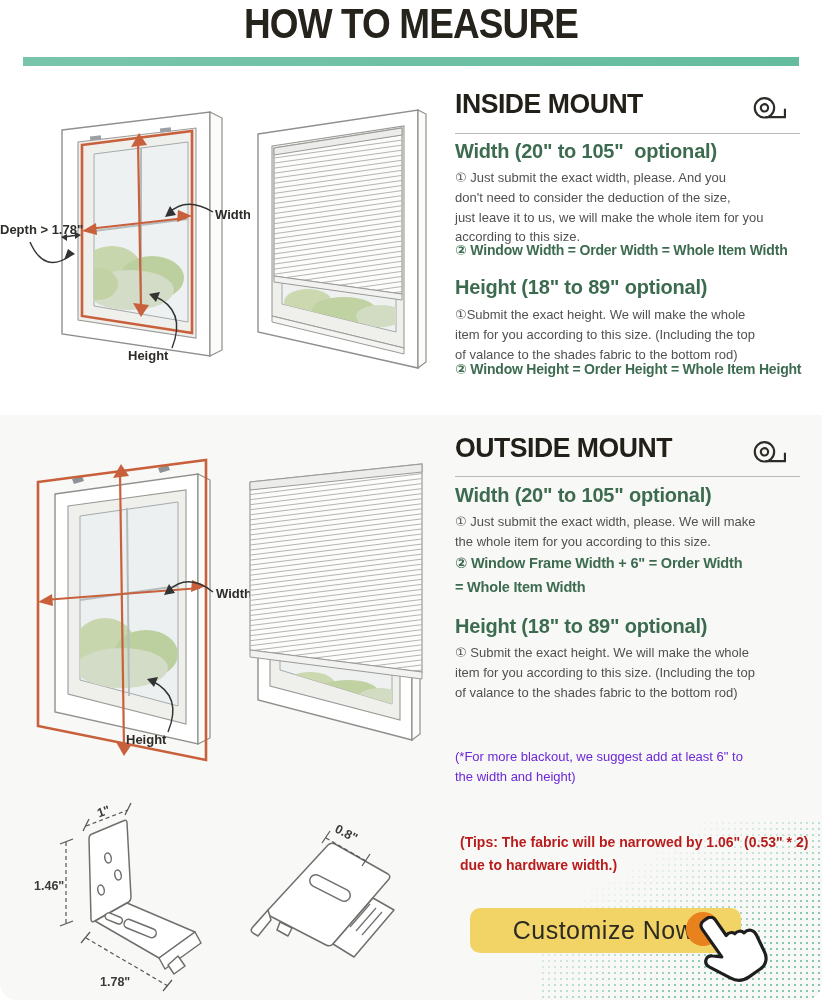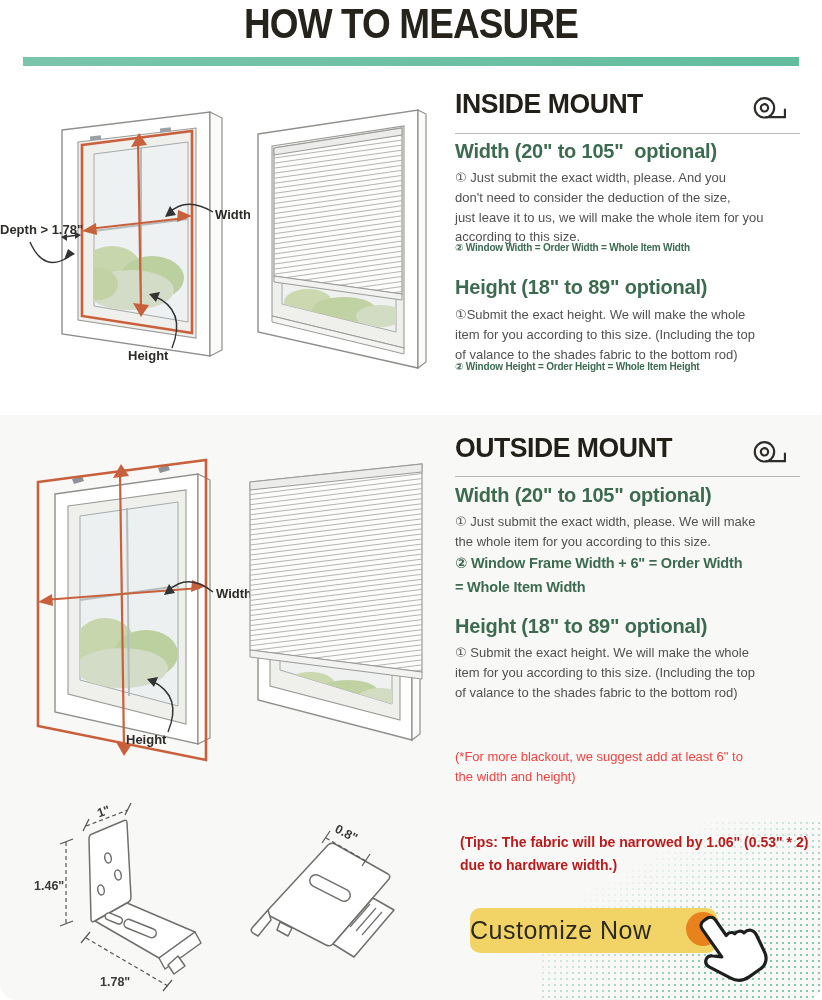--- a/index.html
+++ b/index.html
@@ -11,27 +11,27 @@
     color:#26231c;letter-spacing:-1px;transform:scaleX(.88);}
   .accent-bar{left:23px;top:57px;width:776px;height:9px;
     background:linear-gradient(90deg,#79c5ab,#63bc9e);}
 
   .section-bg{left:0;top:415px;width:822px;height:585px;background:#f8f8f6;}
 
   .sec-h2{font-size:28px;font-weight:700;color:#232019;letter-spacing:-.5px;transform:scaleX(.95);transform-origin:left;}
   .divider{height:1px;background:#b9b9b6;}
   .green-h3{font-size:20px;font-weight:700;color:#3d6b50;white-space:pre;letter-spacing:-.2px;}
   .body-p{font-size:13px;line-height:1.52;color:#515150;white-space:pre-line;}
-  .eq{font-size:10px;font-weight:700;color:#3d6b50;white-space:nowrap;letter-spacing:-.2px;}
+  .eq{font-size:14px;font-weight:700;color:#3d6b50;white-space:nowrap;letter-spacing:-.2px;}
   .eq-multi{font-size:14.5px;font-weight:700;color:#3d6b50;white-space:pre-line;line-height:1.65;letter-spacing:-.2px;}
-  .note{font-size:13px;color:#ef4444;white-space:pre-line;line-height:1.55;}
+  .note{font-size:13px;color:#6d28d9;white-space:pre-line;line-height:1.55;}
   .tips{font-size:14px;font-weight:700;color:#b91c1c;white-space:pre-line;line-height:1.65;}
 
   .cta-button{left:470px;top:908px;width:247px;height:45px;background:#f2d466;border-radius:10px;
-    display:flex;align-items:center;cursor:pointer;}
+    display:flex;align-items:center;justify-content:center;cursor:pointer;padding-left:24px;}
   .cta-label{font-size:25px;color:#2d2b21;padding-right:28px;letter-spacing:.5px;}
   .pointer-dot{left:686px;top:912px;width:34px;height:34px;border-radius:50%;background:#e8821d;}
 
   .dots{left:540px;top:820px;width:282px;height:180px;
     background-image:radial-gradient(circle,#86c8af 1.1px,transparent 1.4px);
     background-size:6px 6px;
     -webkit-mask-image:linear-gradient(to bottom right,transparent 28%,#000 72%);
     mask-image:linear-gradient(to bottom right,transparent 28%,#000 72%);}
 
   svg text{font-family:"Liberation Sans","DejaVu Sans",sans-serif;}

